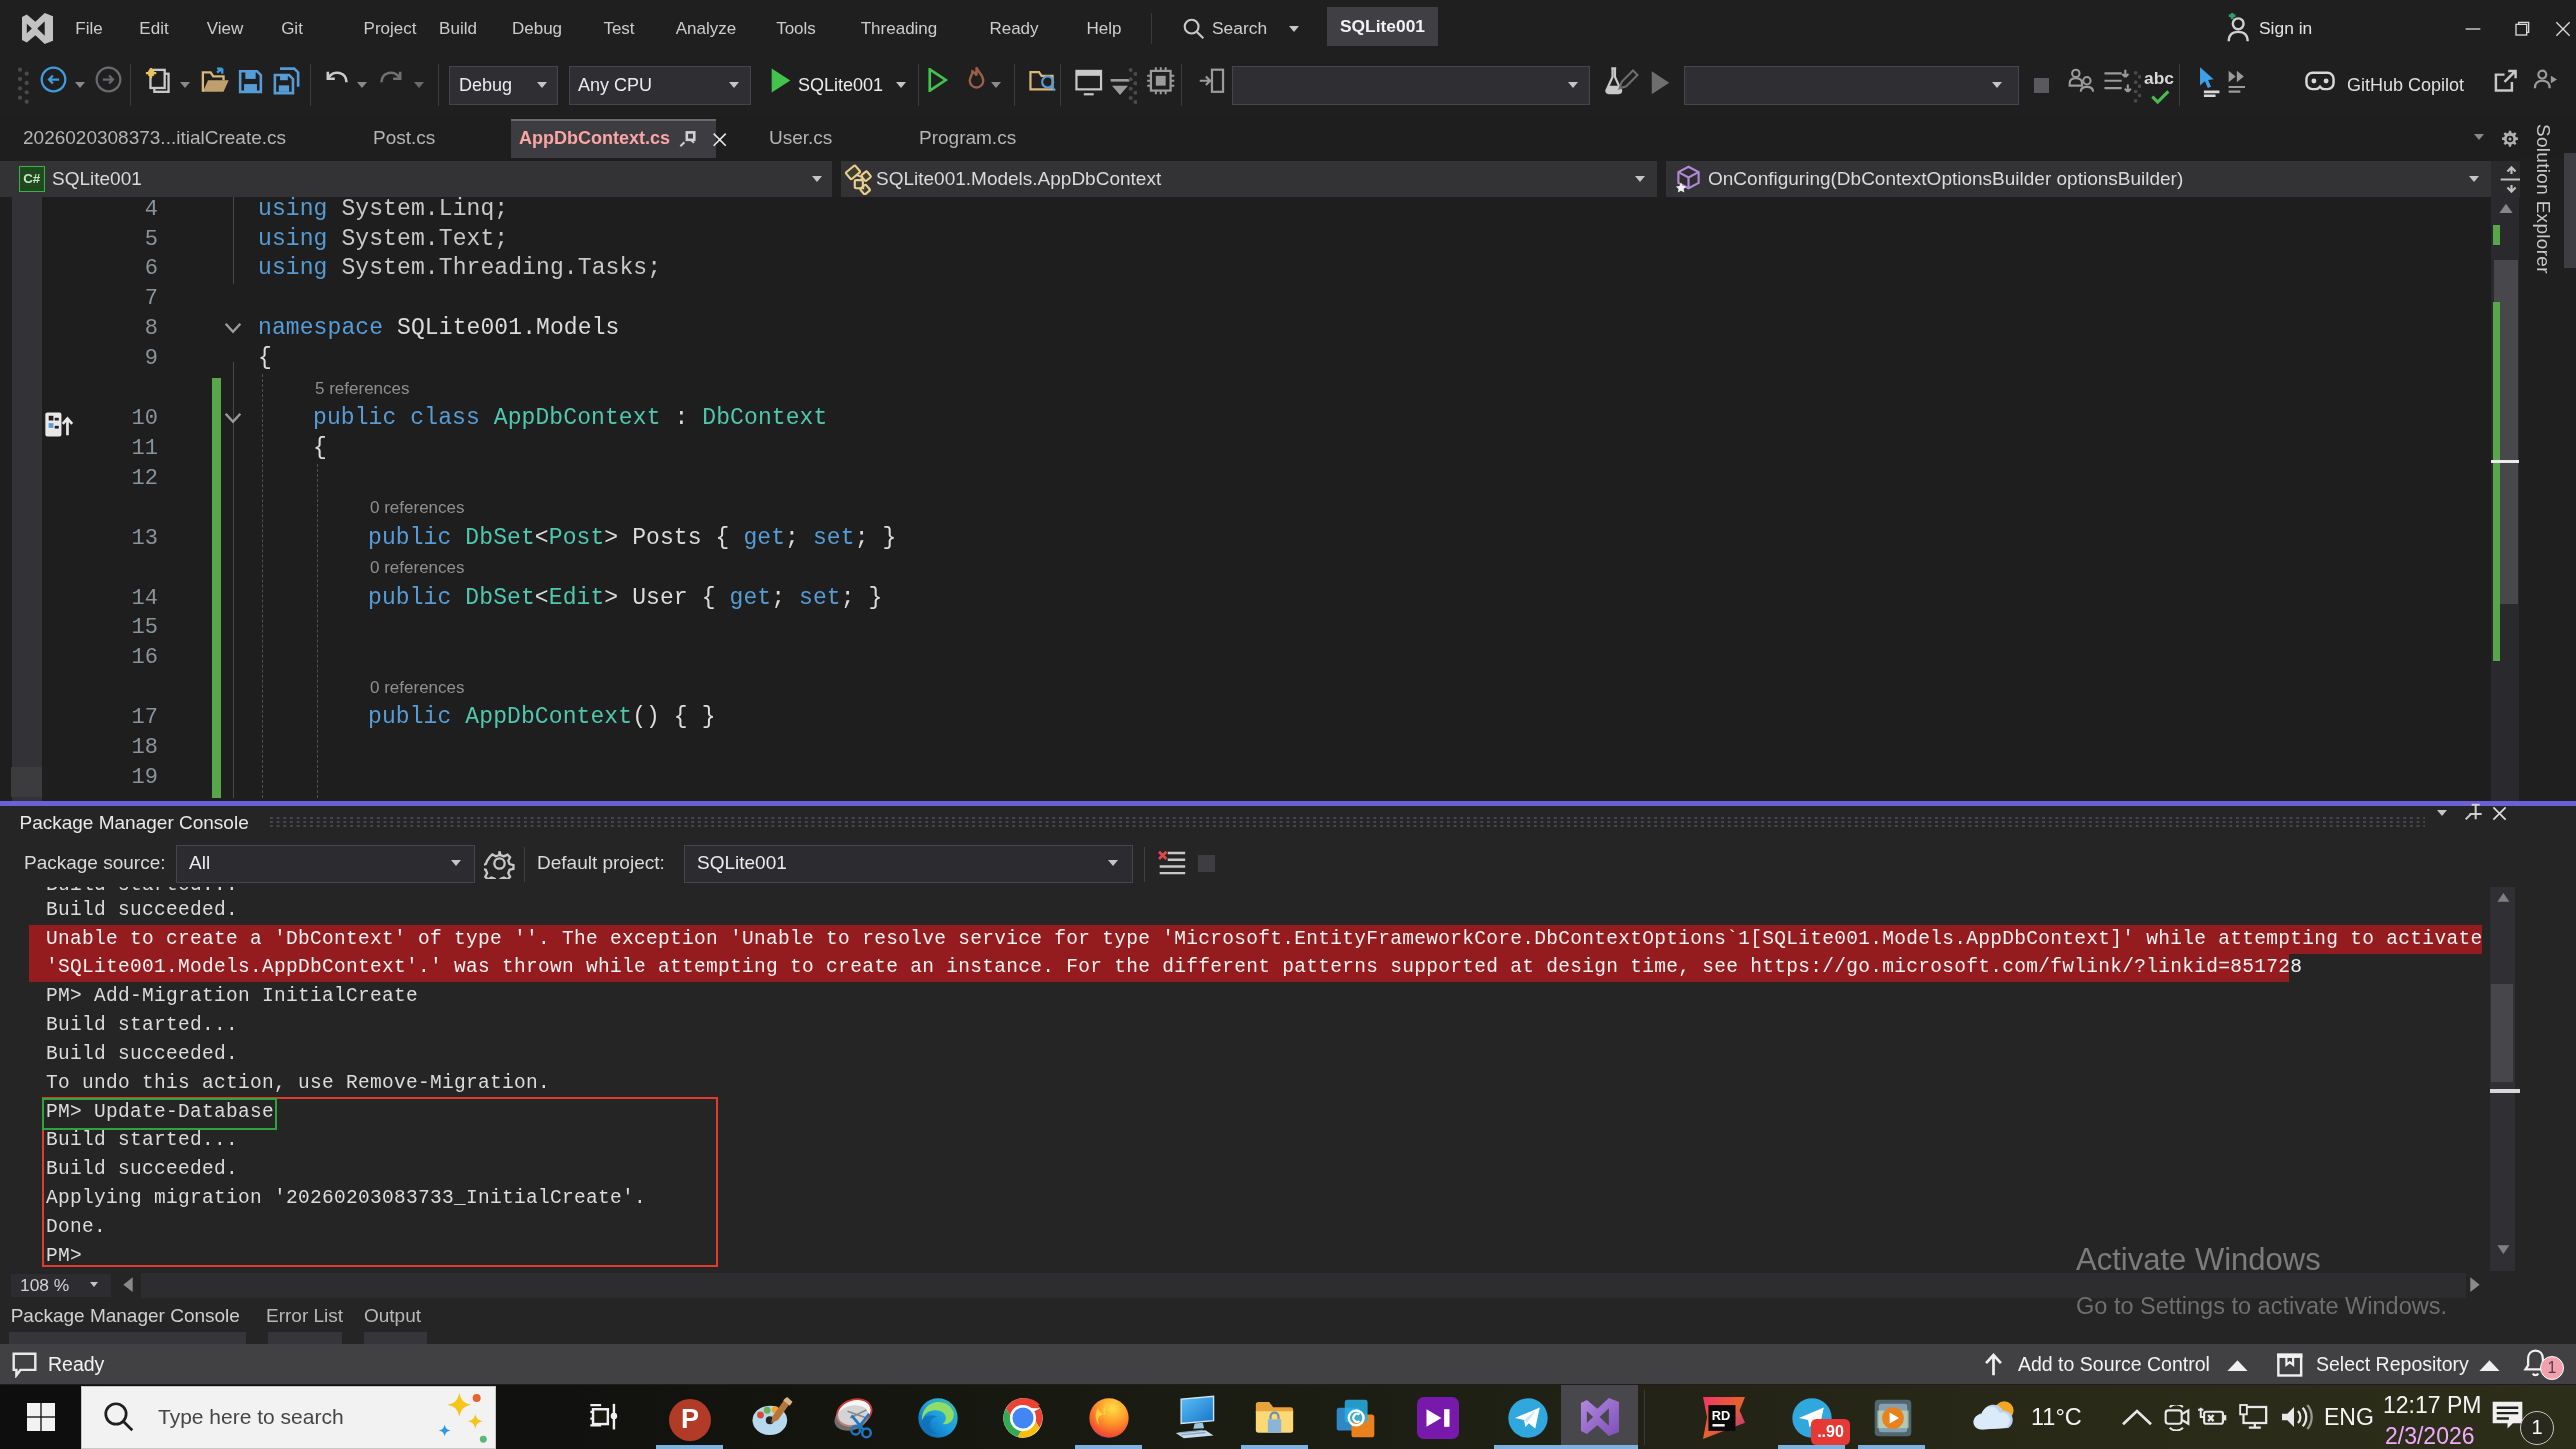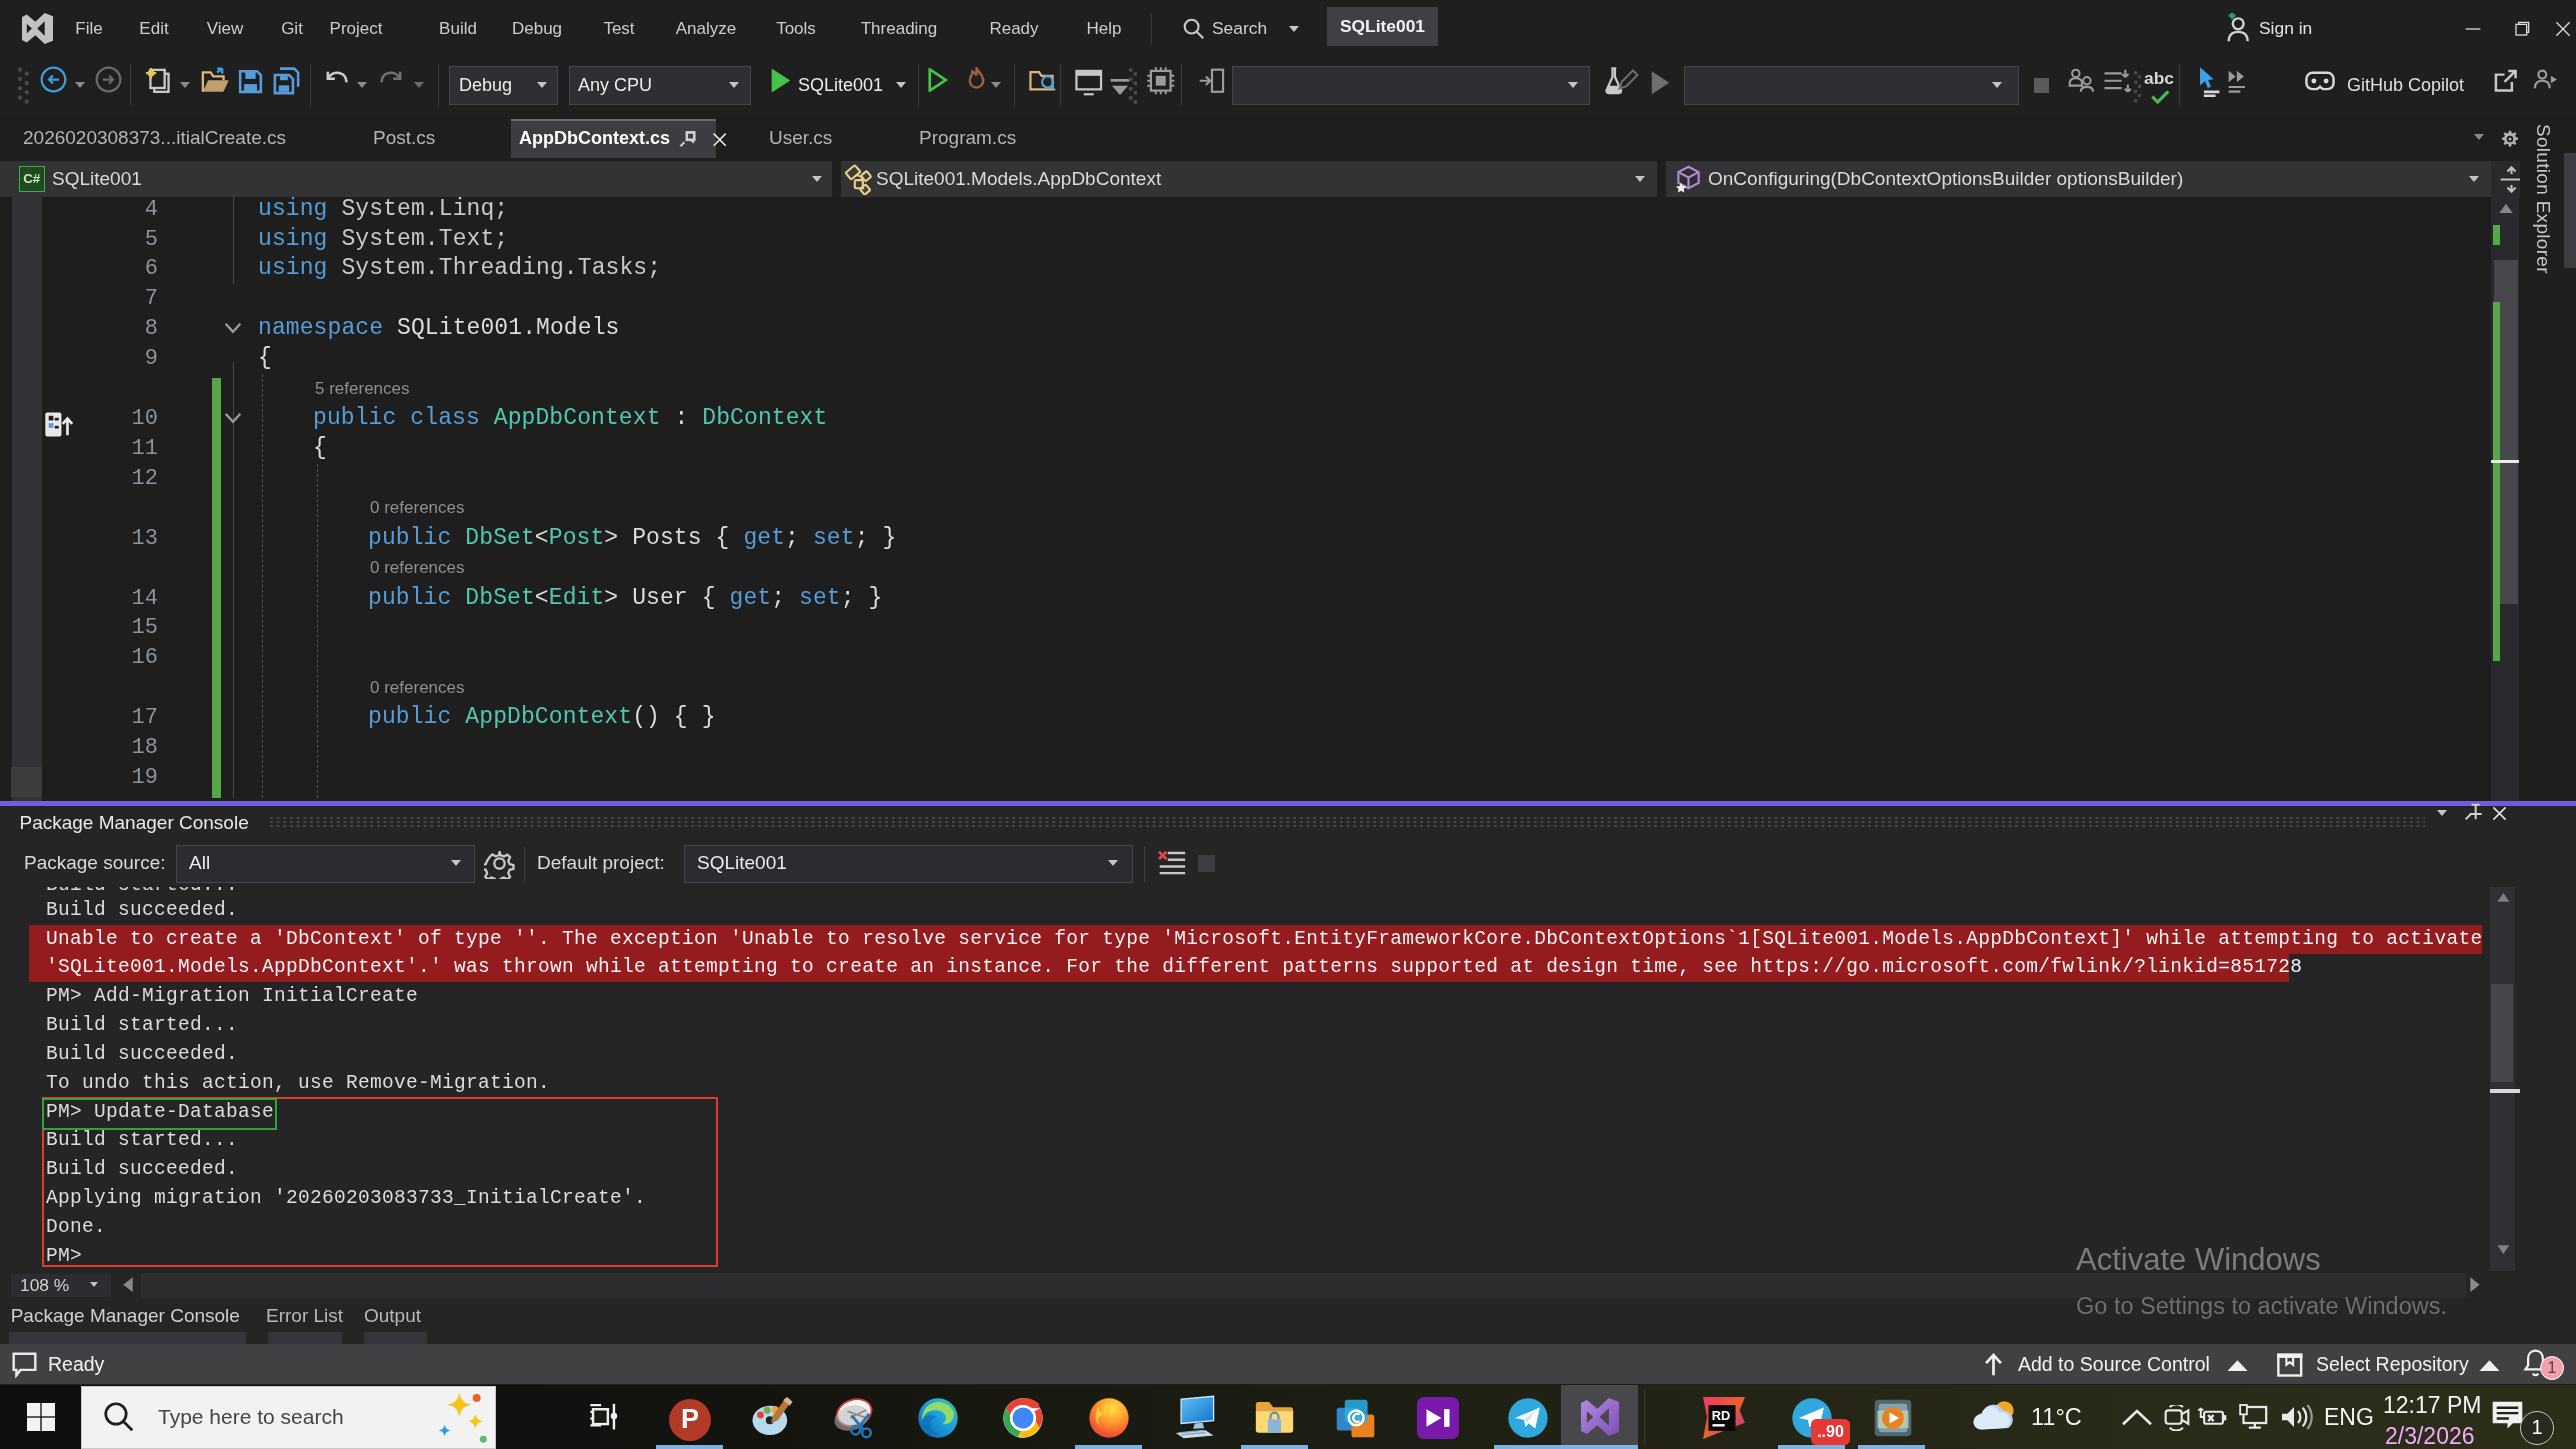--- a/index.html
+++ b/index.html
@@ -29,21 +29,21 @@
 <div id="root">
 
 <div class="ab" style="left:0;top:0;width:2576px;height:58px;background:#1f1f1f"></div>
 <svg class="ab" style="left:20px;top:13.4px" width="35" height="31" viewBox="0 0 64 58">
 <path fill="#c2c2c2" fill-rule="evenodd" d="M45.5 0 L61 6 L61 52 L45.5 58 L28 41.5 L12 55 L3 50.5 L3 7.5 L12 3 L28 16.5 Z M12 20 L21.5 29 L12 38 Z M45.5 15.5 L31.5 29 L45.5 42.5 Z"></path>
 </svg>
 <span class="menu" style="left:89px">File</span>
 <span class="menu" style="left:154px">Edit</span>
 <span class="menu" style="left:225px">View</span>
 <span class="menu" style="left:292px">Git</span>
-<span class="menu" style="left:356px">Project</span>
+<span class="menu" style="left:390px">Project</span>
 <span class="menu" style="left:458px">Build</span>
 <span class="menu" style="left:537px">Debug</span>
 <span class="menu" style="left:619px">Test</span>
 <span class="menu" style="left:706px">Analyze</span>
 <span class="menu" style="left:796px">Tools</span>
 <span class="menu" style="left:899px">Threading</span>
 <span class="menu" style="left:1014px">Ready</span>
 <span class="menu" style="left:1104px">Help</span>
 <div class="ab" style="left:1151px;top:13.4px;width:1.3px;height:31px;background:#3a3a3a"></div>
 <svg class="ab" style="left:1181px;top:16px" width="25.5" height="25.5" viewBox="0 0 24 24">
@@ -246,21 +246,21 @@
 <svg class="ticon" style="left:2530px" width="29.5" height="29.5" viewBox="0 0 24 24">
       <circle cx="10" cy="7" r="3.2" fill="none" stroke="#9b9b9b" stroke-width="1.8"></circle>
       <path d="M4 18 c0-4 2.5-6 6-6 s6 2 6 6" fill="none" stroke="#9b9b9b" stroke-width="1.8"></path>
       <path d="M17 8 l5 3 l-5 3 Z" fill="#9b9b9b"></path>
     </svg>
 
 <div class="ab" style="left:0;top:117px;width:2576px;height:42px;background:#1e1e1e"></div>
 <span class="tabtx" style="left:23px">2026020308373...itialCreate.cs</span>
 <span class="tabtx" style="left:373px">Post.cs</span>
 <div class="ab" style="left:511px;top:119px;width:205px;height:39px;background:#3d3d41;border-top:2.7px solid #6a6a6c;box-sizing:border-box"></div>
-<span class="tabtx" style="left:519px;top:119px;height:39px;line-height:38px;font-weight:bold;font-size:18px;color:#ffffff">AppDbContext.cs</span>
+<span class="tabtx" style="left:519px;top:119px;height:39px;line-height:38px;font-weight:bold;font-size:18px;color:#fca5a5">AppDbContext.cs</span>
 <svg class="ab" style="left:679px;top:130px" width="19" height="19" viewBox="0 0 14 14">
       <path d="M6 2 h5 v5 M6 2 v5 h5 M4 9 l-3 3 M8.5 7 L11 9.5" fill="none" stroke="#d0d0d0" stroke-width="1.4"></path>
       <rect x="5.5" y="1.5" width="6" height="6" fill="none" stroke="#d0d0d0" stroke-width="1.4"></rect>
     </svg>
 <svg class="ab" style="left:711px;top:131px" width="17.4" height="17.4" viewBox="0 0 26 26">
       <path d="M4 4 L22 22 M22 4 L4 22" stroke="#e8e8e8" stroke-width="2.4"></path>
     </svg>
 <span class="tabtx" style="left:769px">User.cs</span>
 <span class="tabtx" style="left:919px">Program.cs</span>
 <div class="caret sm gy" style="left:2474px;top:134px"></div>

